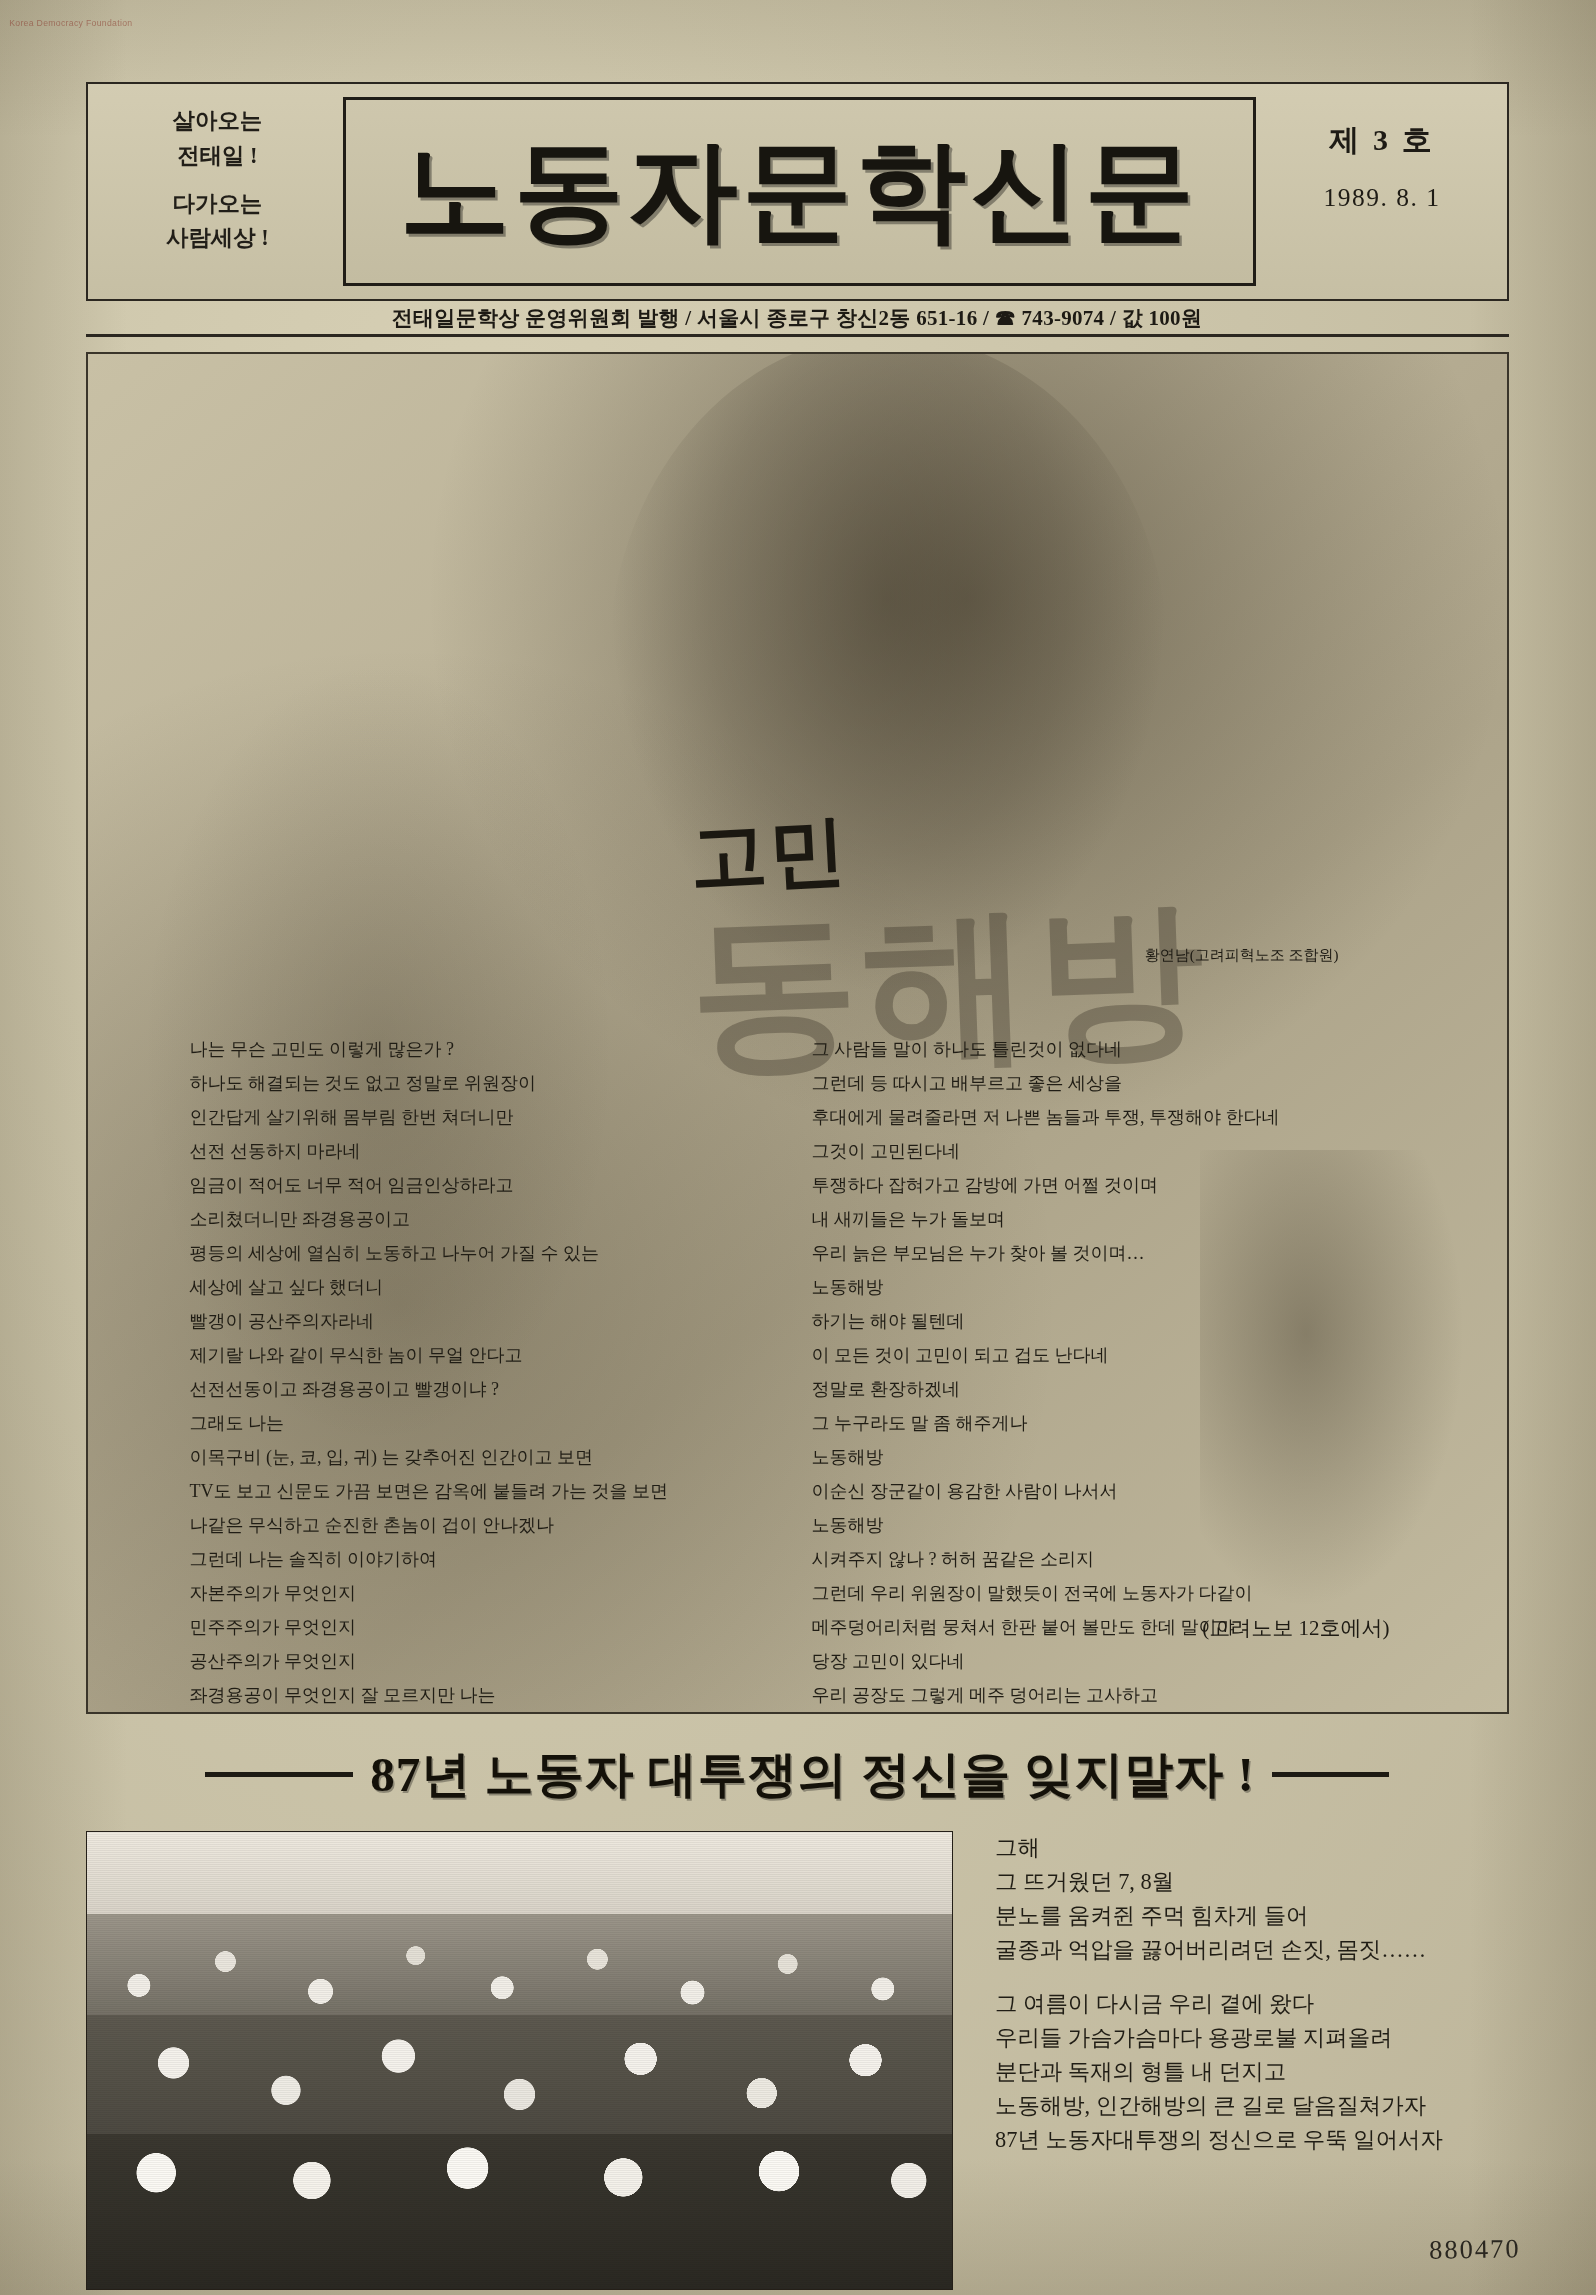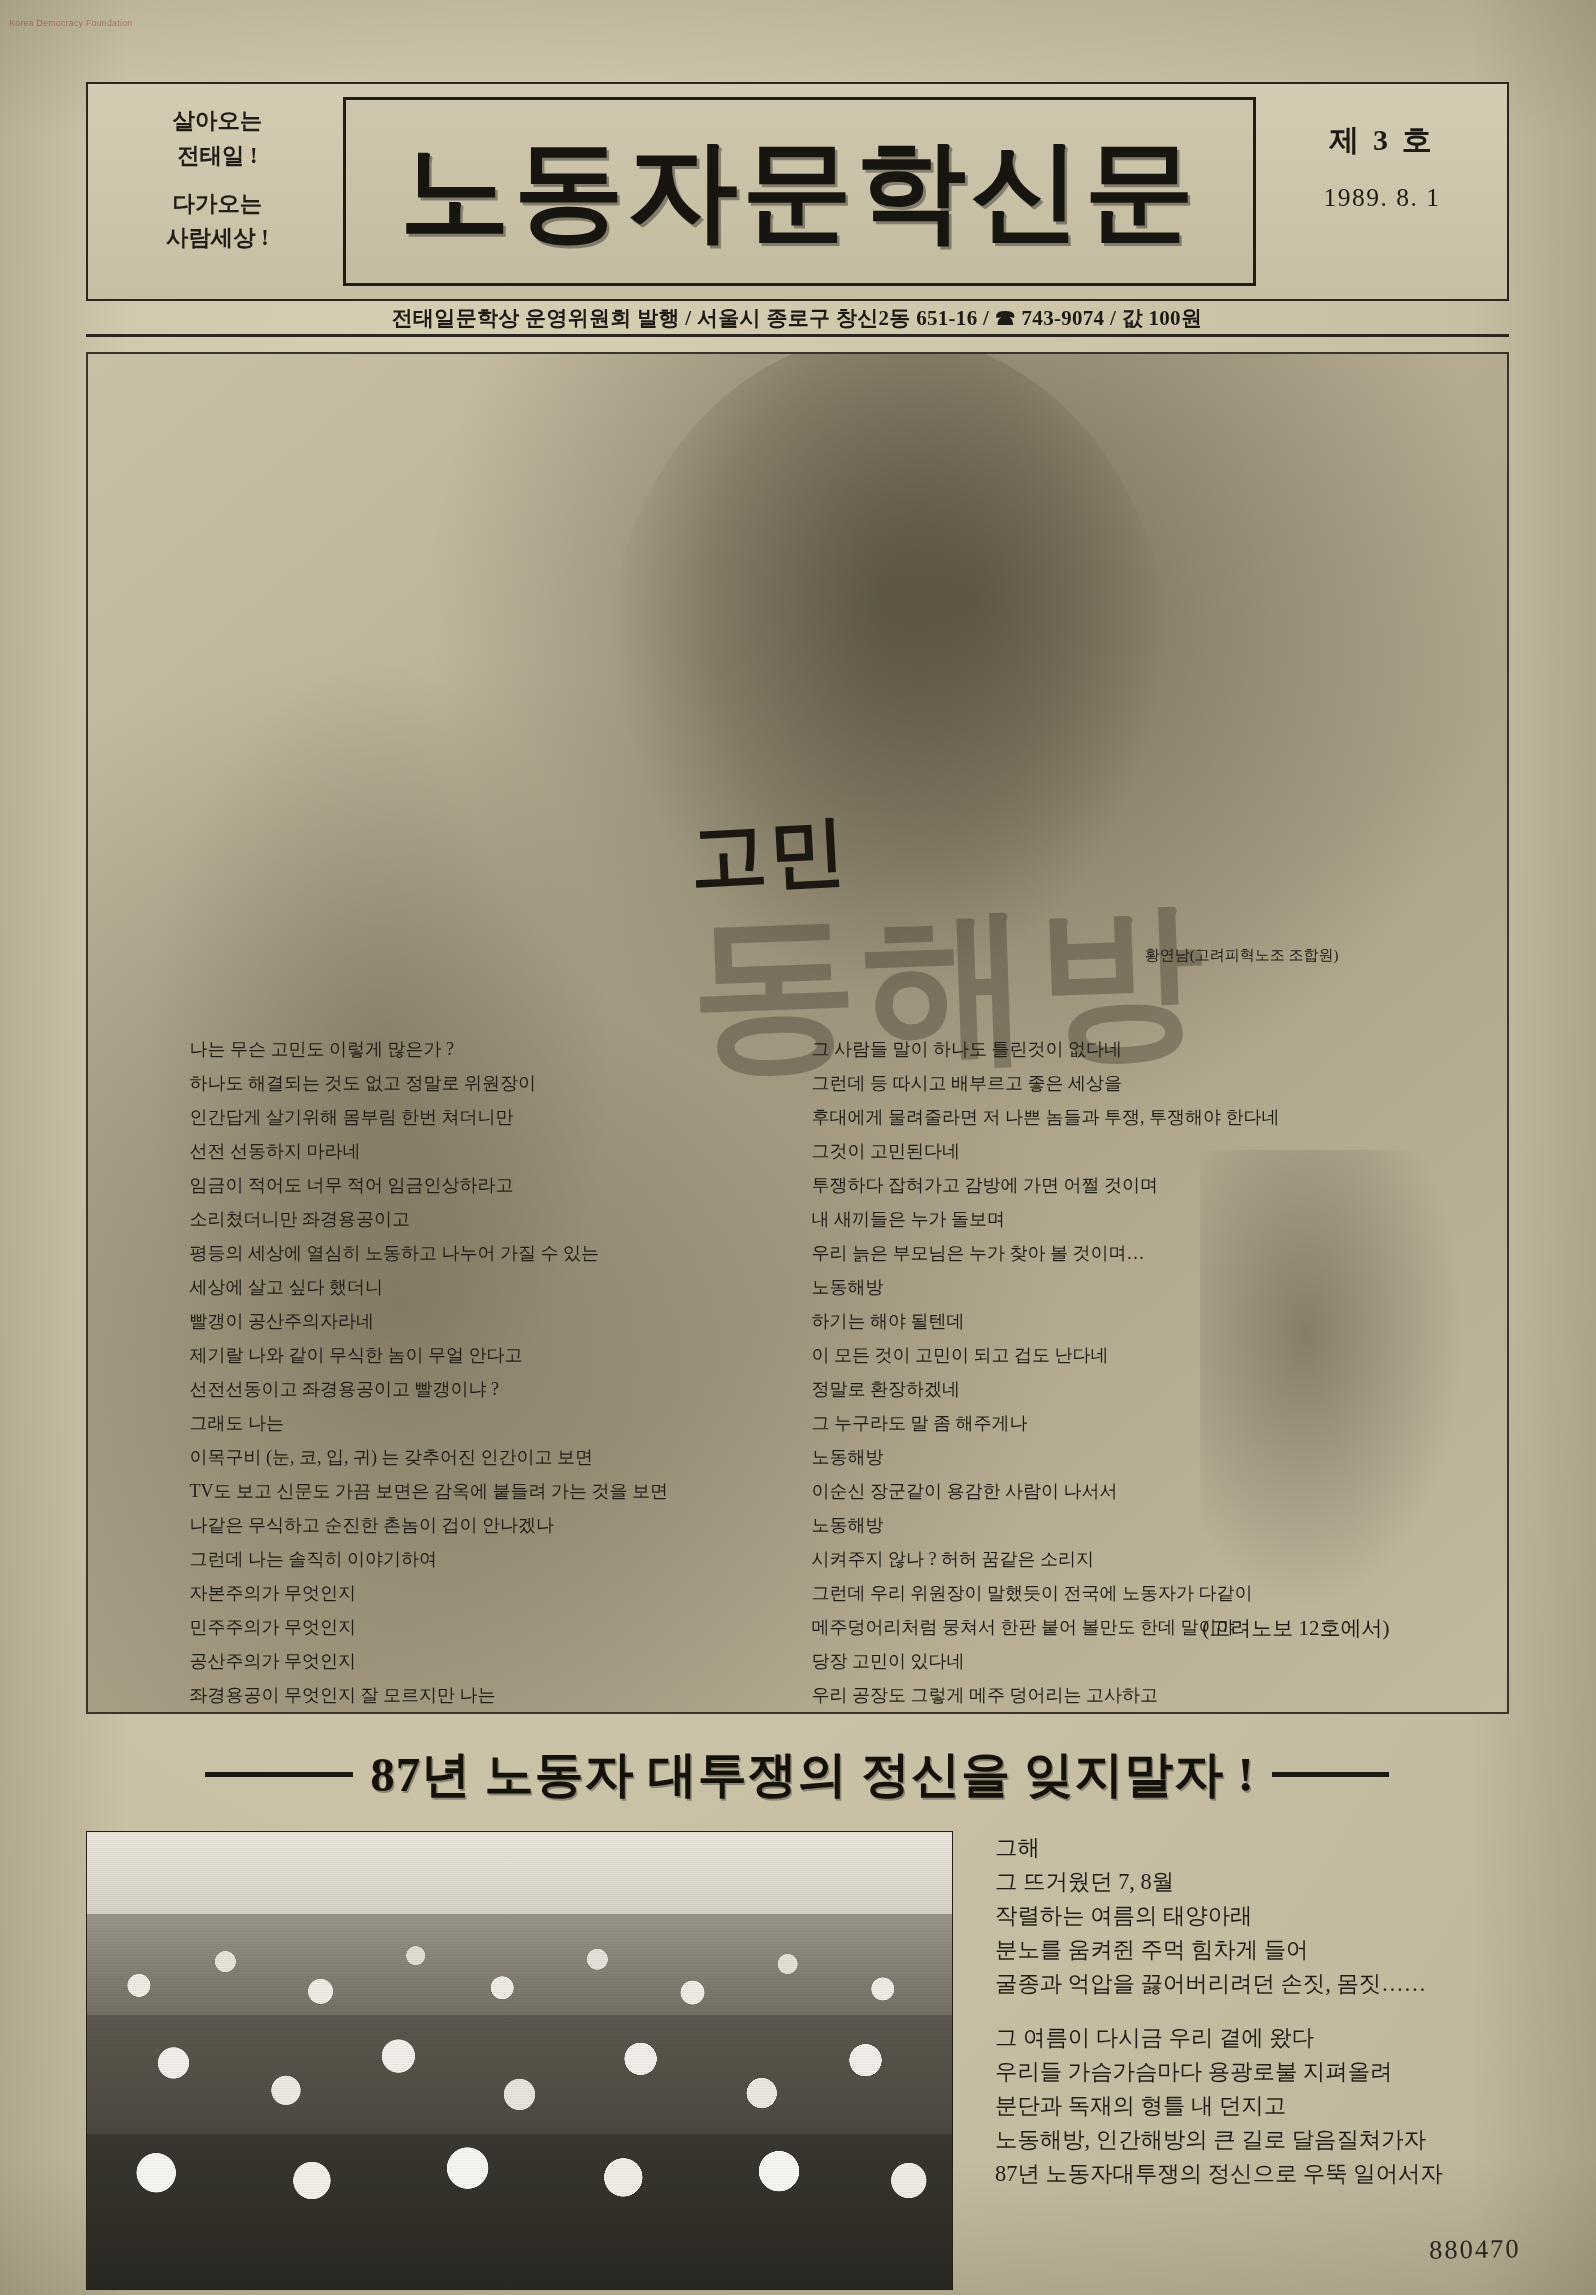--- a/index.html
+++ b/index.html
@@ -338,21 +338,20 @@
     <div class="crowdtop"></div>
     <div class="crowdmid"></div>
     <div class="crowdlow"></div>
     <div class="grain"></div>
   </div>
 
   <div class="bpoem">
     <div class="stanza">
       <div class="line">그해</div>
       <div class="line">그 뜨거웠던 7, 8월</div>
-      <div class="line">작렬하는 여름의 태양아래</div>
       <div class="line">분노를 움켜쥔 주먹 힘차게 들어</div>
       <div class="line">굴종과 억압을 끓어버리려던 손짓, 몸짓……</div>
     </div>
     <div class="stanza">
       <div class="line">그 여름이 다시금 우리 곁에 왔다</div>
       <div class="line">우리들 가슴가슴마다 용광로불 지펴올려</div>
       <div class="line">분단과 독재의 형틀 내 던지고</div>
       <div class="line">노동해방, 인간해방의 큰 길로 달음질쳐가자</div>
       <div class="line">87년 노동자대투쟁의 정신으로 우뚝 일어서자</div>
     </div>

